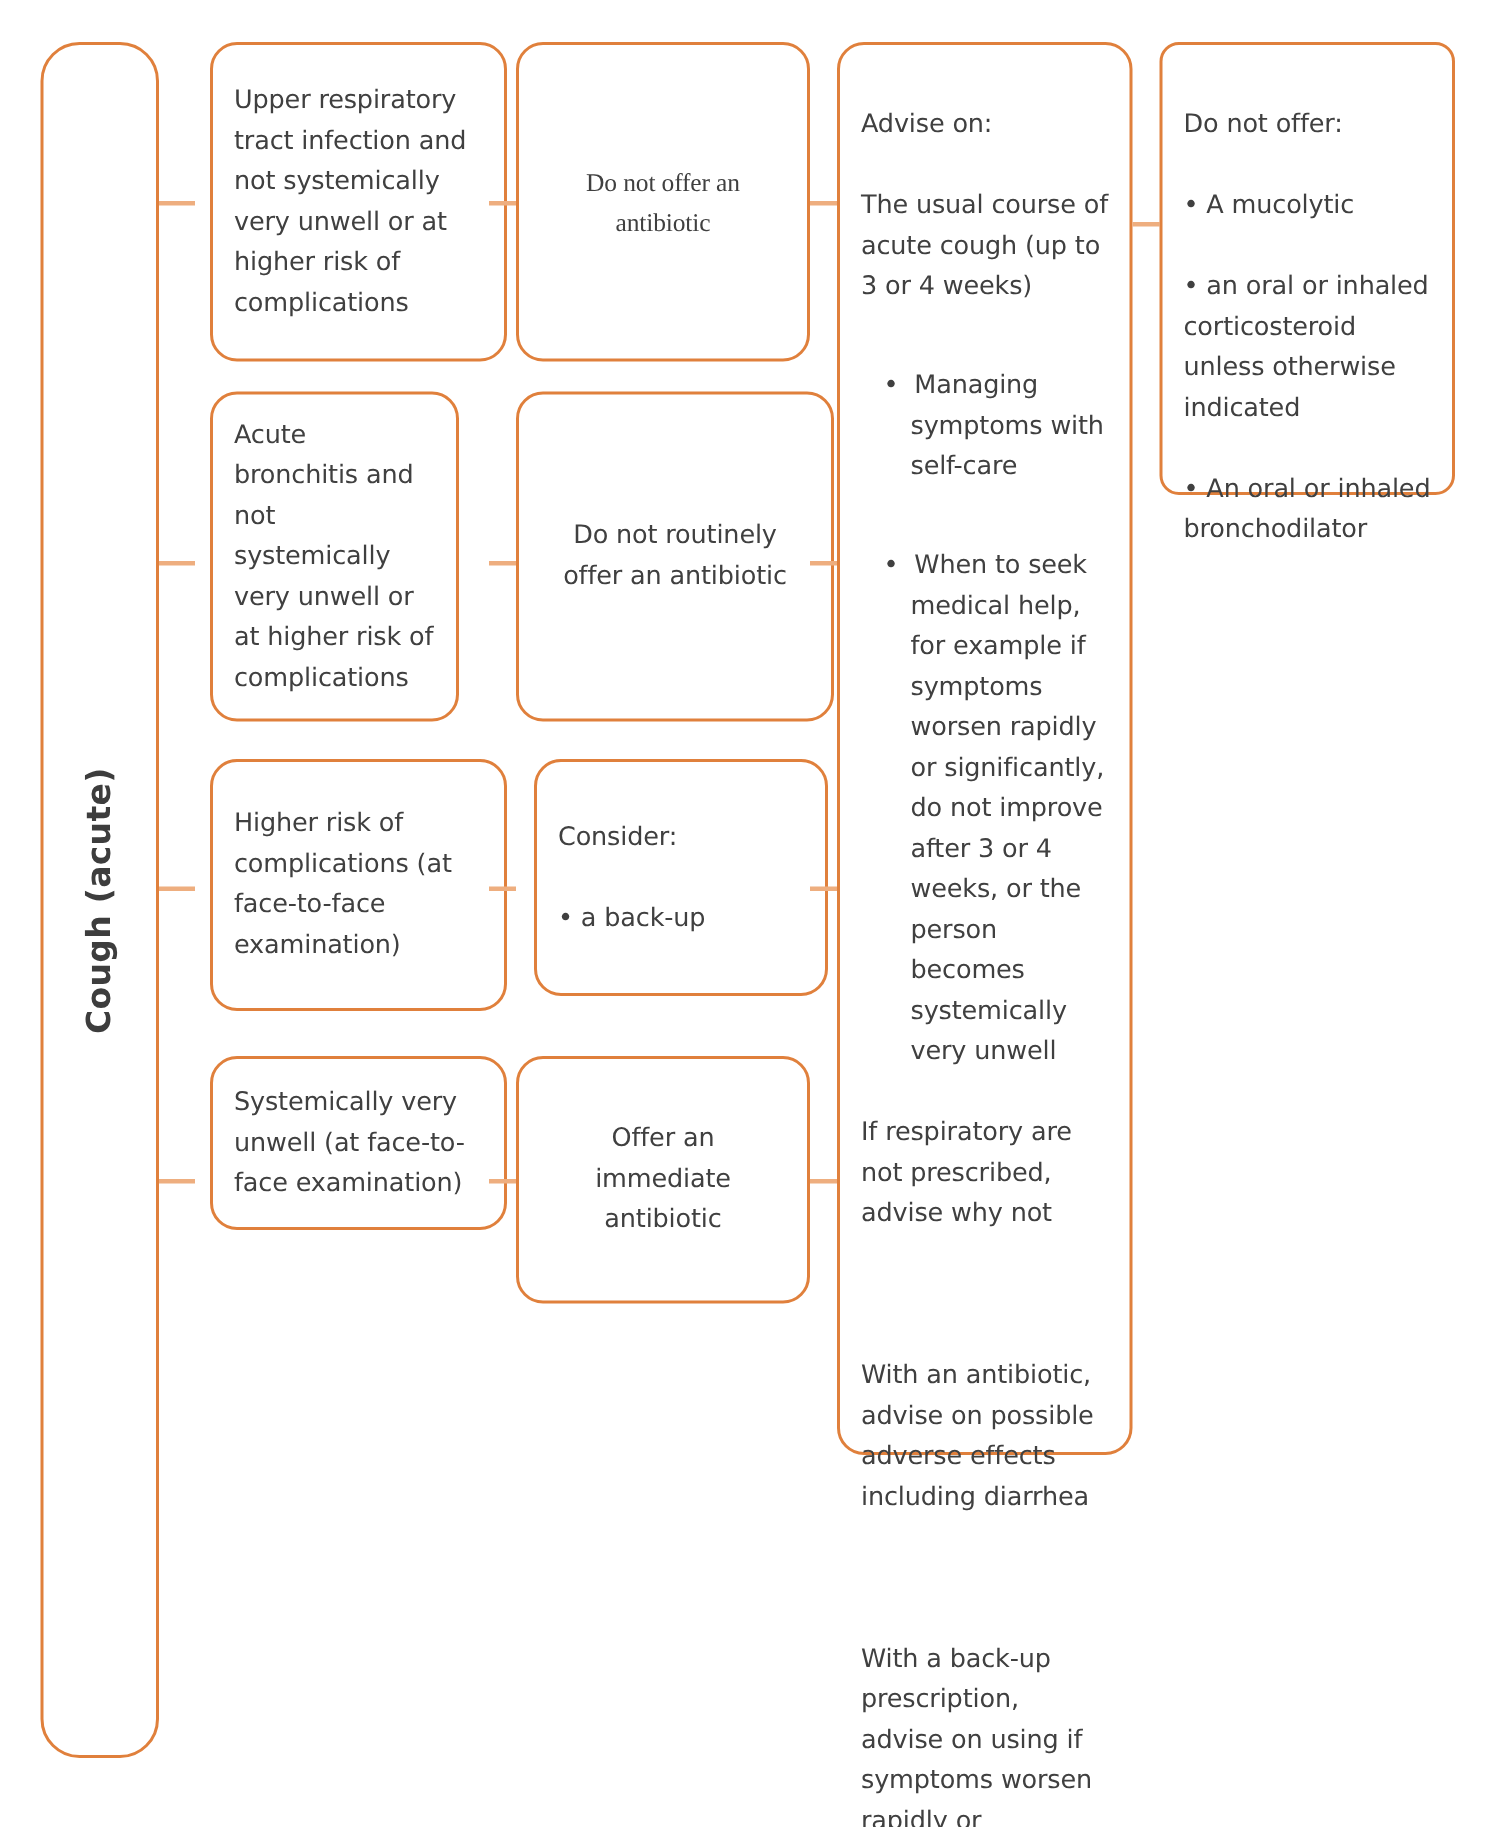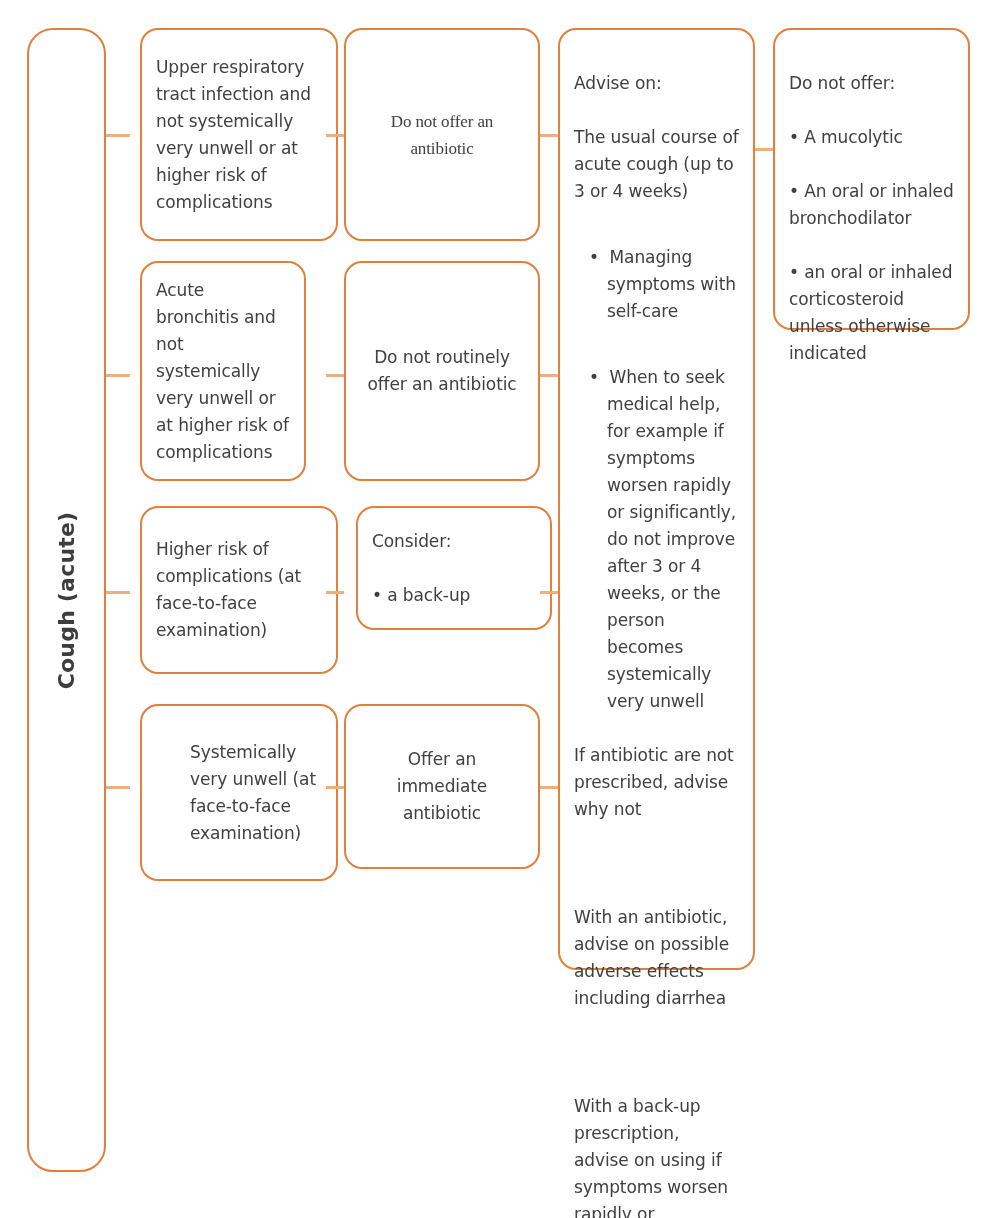--- a/index.html
+++ b/index.html
@@ -136,38 +136,38 @@
   </div>
 
   <div class="node midleft" style="left:128px; top:261px; width:166px; height:220px;">
     <span class="body">Acute bronchitis and not systemically very unwell or at higher risk of complications</span>
   </div>
 
   <div class="node midleft" style="left:128px; top:506px; width:198px; height:168px;">
     <span class="body">Higher risk of complications (at face-to-face examination)</span>
   </div>
 
-  <div class="node midleft" style="left:128px; top:704px; width:198px; height:177px;padding-left:34px;">
+  <div class="node midleft" style="left:128px; top:704px; width:198px; height:116px;">
     <span class="body">Systemically very unwell (at face-to-face examination)</span>
   </div>
 
   <div class="connector" style="left:326px; top:134px; width:18px;"></div>
   <div class="connector" style="left:326px; top:374px; width:18px;"></div>
   <div class="connector" style="left:326px; top:591px; width:18px;"></div>
   <div class="connector" style="left:326px; top:786px; width:18px;"></div>
 
   <div class="node center" style="left:344px; top:28px; width:196px; height:213px;font-family:Liberation Serif, serif;">
     <span class="body">Do not offer an antibiotic</span>
   </div>
 
-  <div class="node center" style="left:344px; top:261px; width:196px; height:220px;">
+  <div class="node center" style="left:344px; top:261px; width:212px; height:220px;">
     <span class="body">Do not routinely offer an antibiotic</span>
   </div>
 
-  <div class="node midleft" style="left:344px; top:506px; width:196px; height:124px;">
+  <div class="node midleft" style="left:344px; top:506px; width:196px; height:158px;">
     <span class="body">
       <span class="plain-bullet">Consider:</span>
       <span class="plain-bullet">• a back-up</span>
     </span>
   </div>
 
   <div class="node center" style="left:344px; top:704px; width:196px; height:165px;">
     <span class="body">Offer an immediate antibiotic</span>
   </div>
 
@@ -175,32 +175,32 @@
   <div class="connector" style="left:540px; top:374px; width:20px;"></div>
   <div class="connector" style="left:540px; top:591px; width:20px;"></div>
   <div class="connector" style="left:540px; top:786px; width:20px;"></div>
 
   <div class="node topleft" style="left:558px; top:28px; width:197px; height:942px;">
     <span class="body">
       <span class="adv-line">Advise on:</span>
       <span class="adv-line">The usual course of acute cough (up to 3 or 4 weeks)</span>
       <span class="adv-bullet">•&nbsp;&nbsp;<span>Managing symptoms with self-care</span></span>
       <span class="adv-bullet">•&nbsp;&nbsp;<span>When to seek medical help, for example if symptoms worsen rapidly or significantly, do not improve after 3 or 4 weeks, or the person becomes systemically very unwell</span></span>
-      <span class="adv-line">If antibiotic are not prescribed, advise why not</span>
+      <span class="adv-line">If respiratory are not prescribed, advise why not</span>
       <span class="adv-gap"></span>
       <span class="adv-line">With an antibiotic, advise on possible adverse effects including diarrhea</span>
       <span class="adv-gap"></span>
       <span class="adv-line">With a back-up prescription, advise on using if symptoms worsen rapidly or</span>
     </span>
   </div>
 
   <div class="connector" style="left:755px; top:148px; width:18px;"></div>
 
-  <div class="node topleft" style="left:773px; top:28px; width:197px; height:302px;">
+  <div class="node topleft" style="left:773px; top:28px; width:197px; height:302px;border-radius:13px;">
     <span class="body">
       <span class="plain-bullet">Do not offer:</span>
       <span class="plain-bullet">• A mucolytic</span>
+      <span class="plain-bullet">• an oral or inhaled corticosteroid unless otherwise indicated</span>
       <span class="plain-bullet">• An oral or inhaled bronchodilator</span>
-      <span class="plain-bullet">• an oral or inhaled corticosteroid unless otherwise indicated</span>
     </span>
   </div>
 
 </div>
 
 </body></html>

